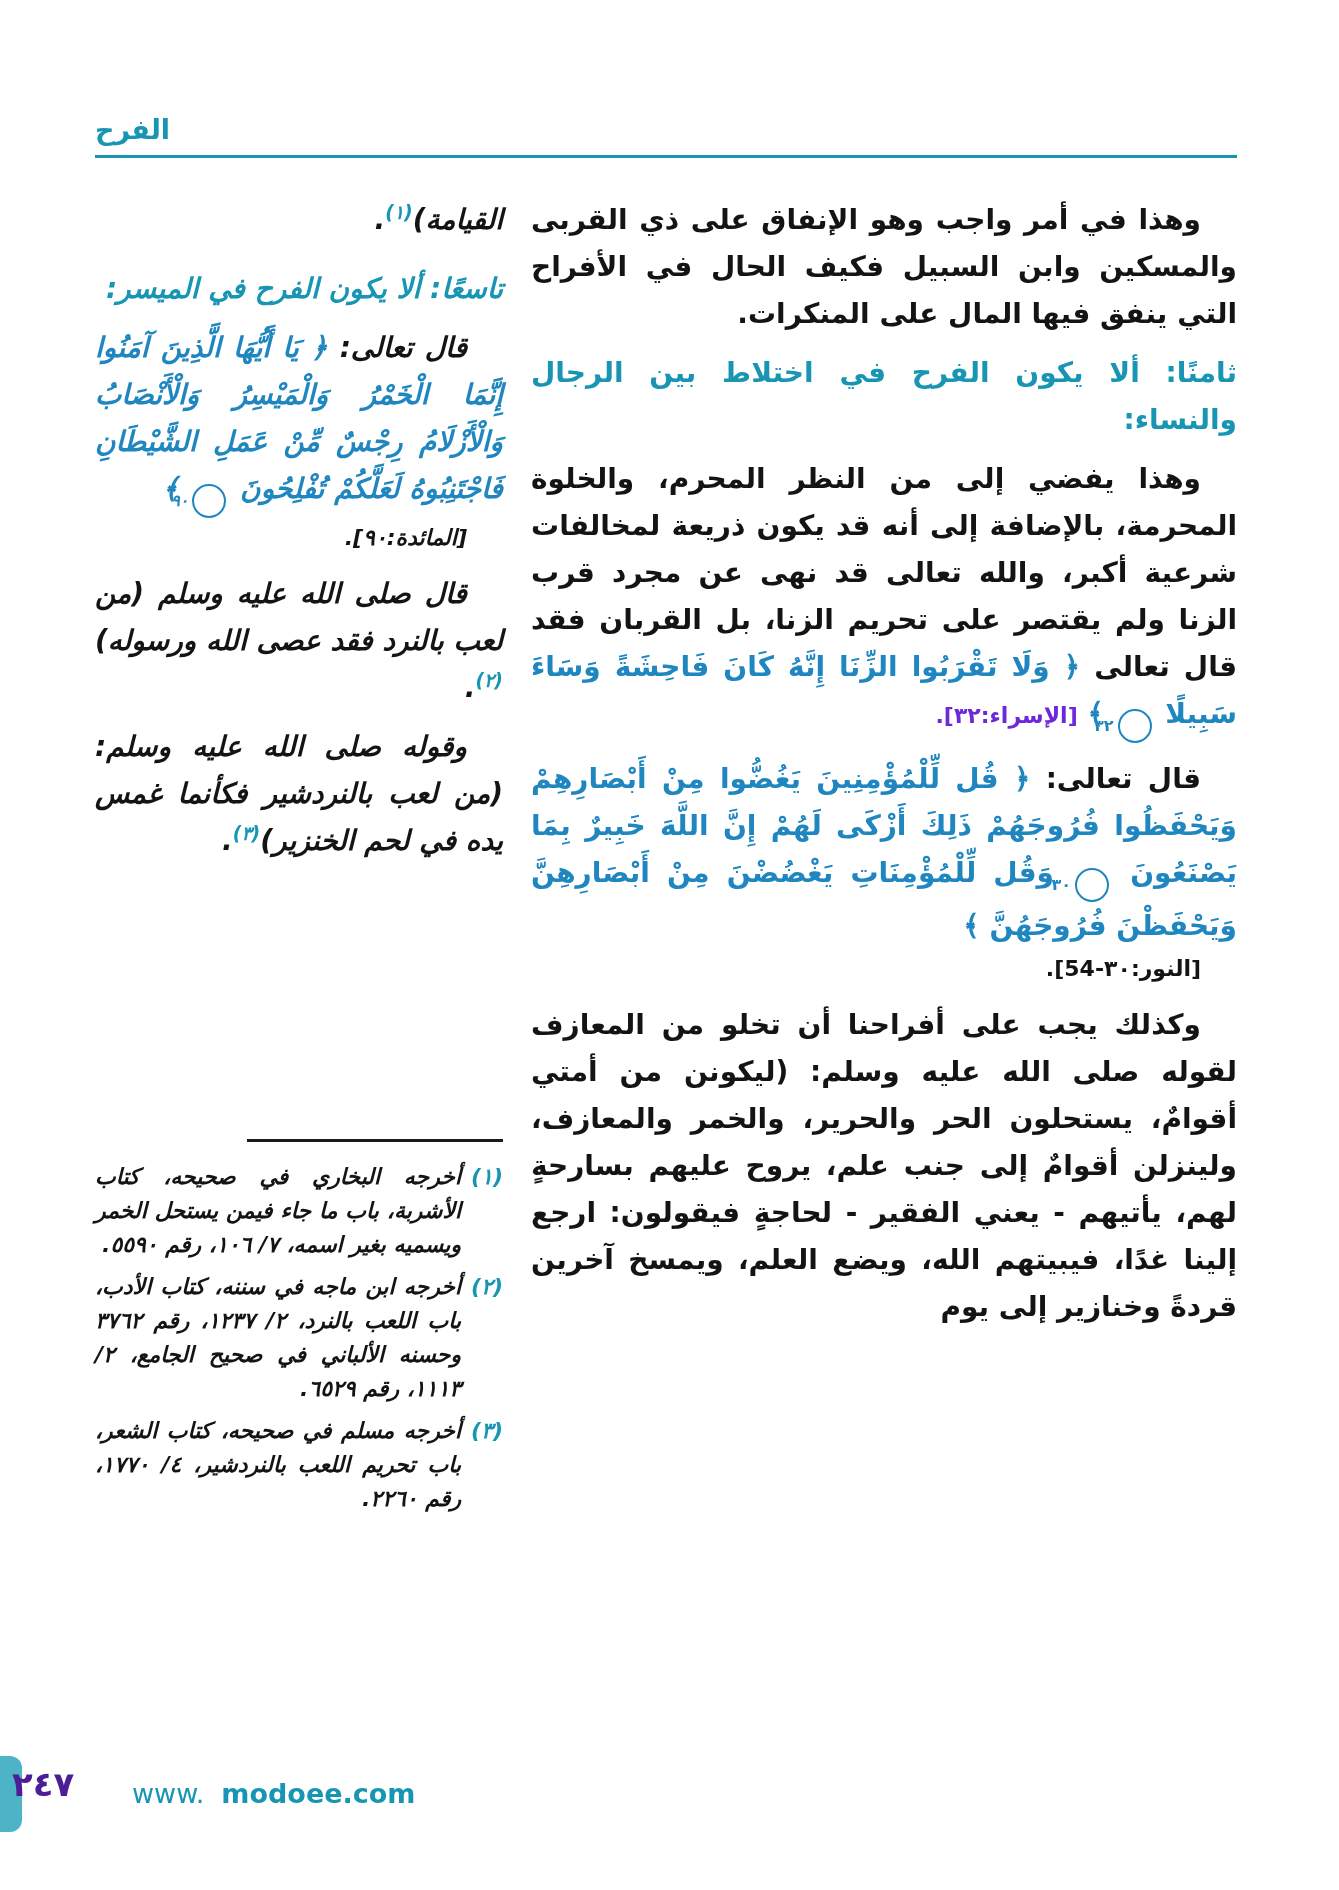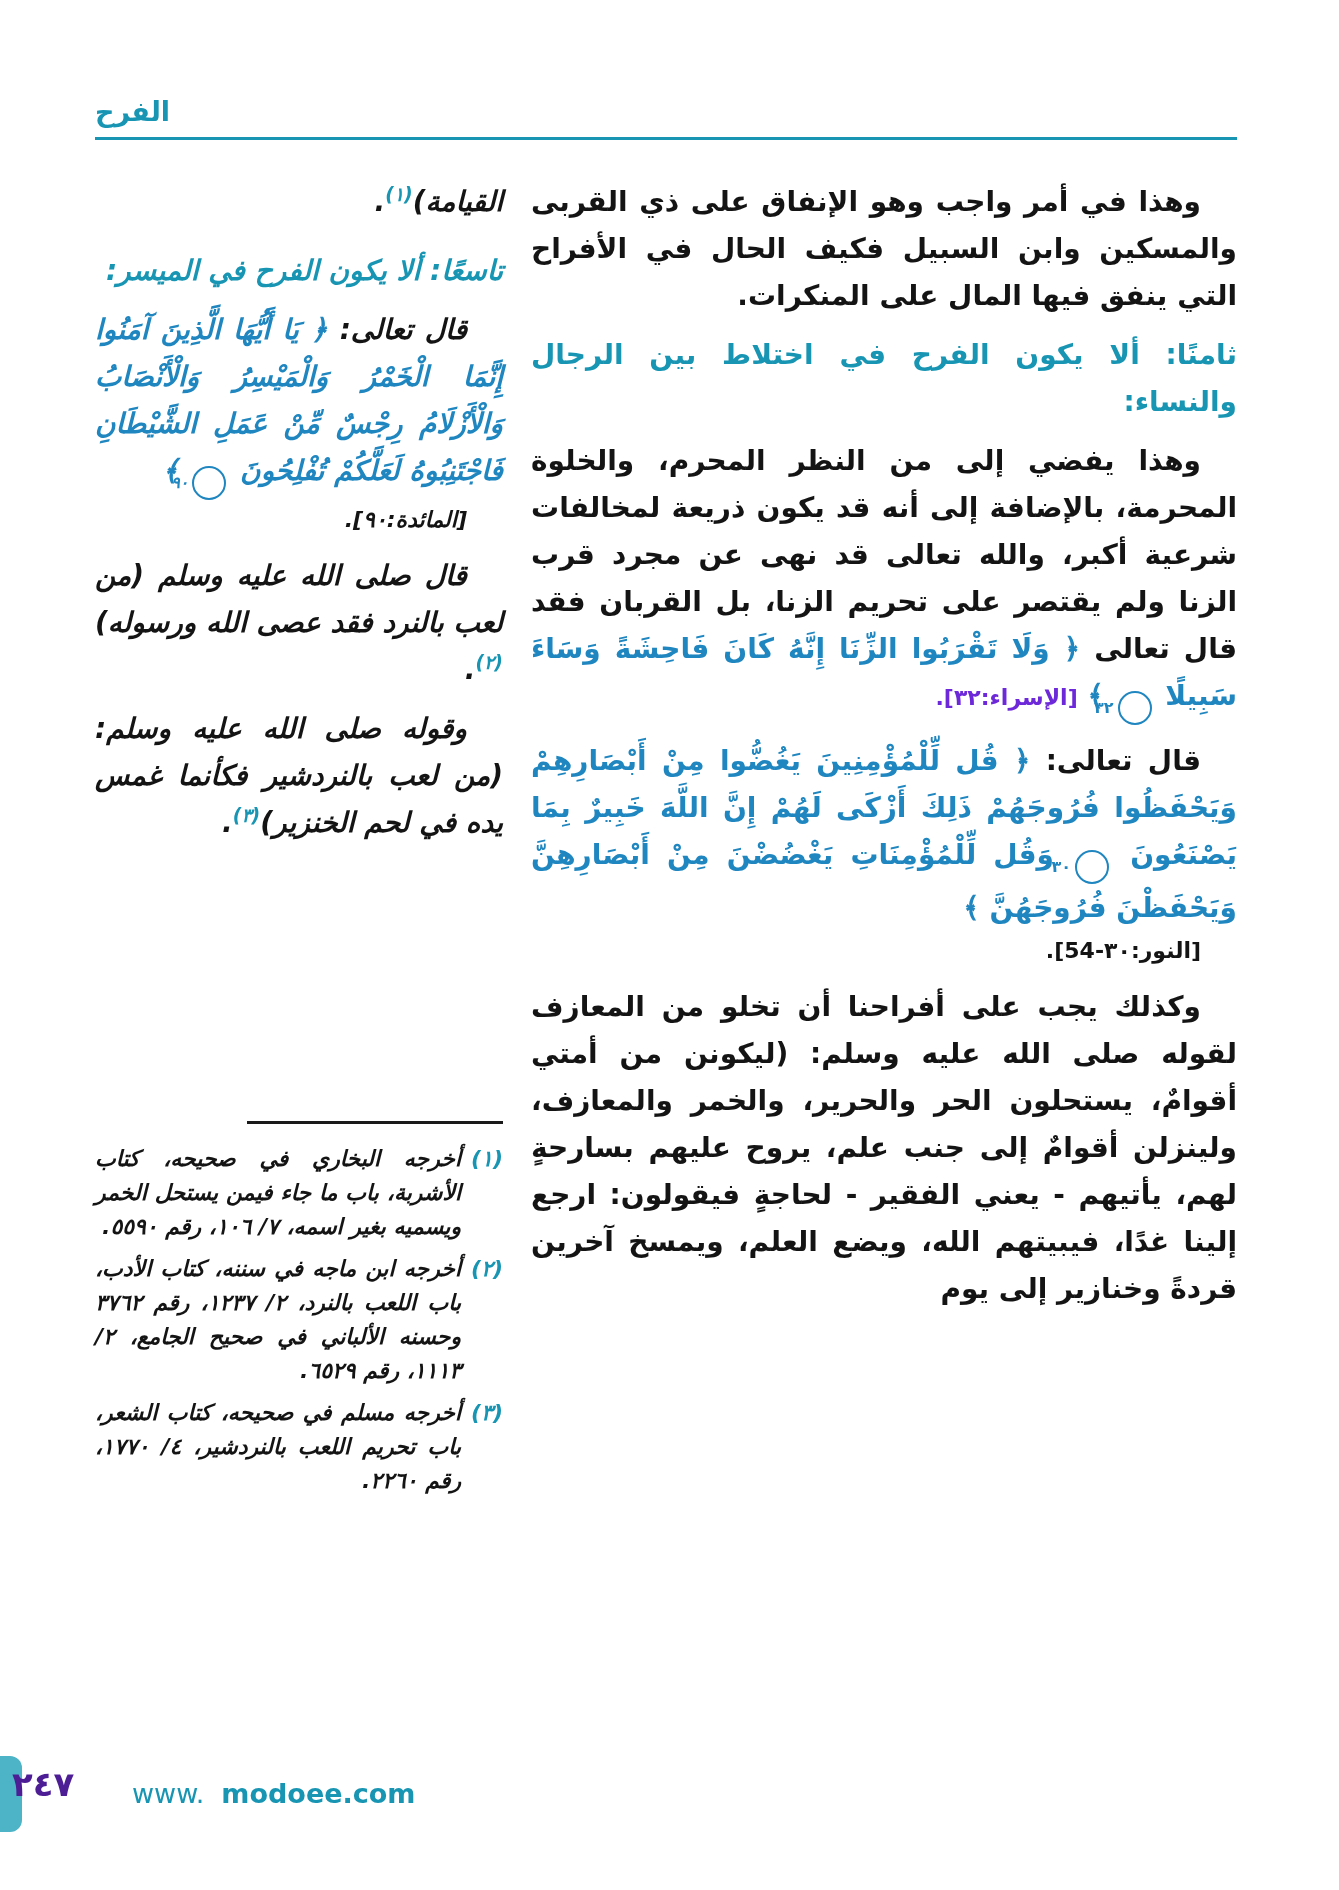--- a/index.html
+++ b/index.html
@@ -5,21 +5,21 @@
   html,body{margin:0;padding:0;background:#ffffff;}
   .page{
     position:relative;
     width:1339px;height:1890px;
     background:#ffffff;
     font-family:"DejaVu Sans","Liberation Sans",sans-serif;
     direction:rtl;
     overflow:hidden;
     color:#141414;
   }
-  .content{position:absolute;top:94px;right:102px;width:1142px;}
+  .content{position:absolute;top:112px;right:102px;width:1142px;}
   .header-title{
     color:#1795b3;font-size:27px;font-weight:bold;
     text-align:left;line-height:1.3;
   }
   .header-rule{height:3px;background:#1795b3;margin-top:8px;}
   .columns{display:flex;gap:28px;margin-top:38px;height:1328px;}
   .col-main{width:706px;flex:0 0 706px;}
   .col-side{flex:1;display:flex;flex-direction:column;font-style:italic;}
   p.body{
     margin:0 0 12px;

